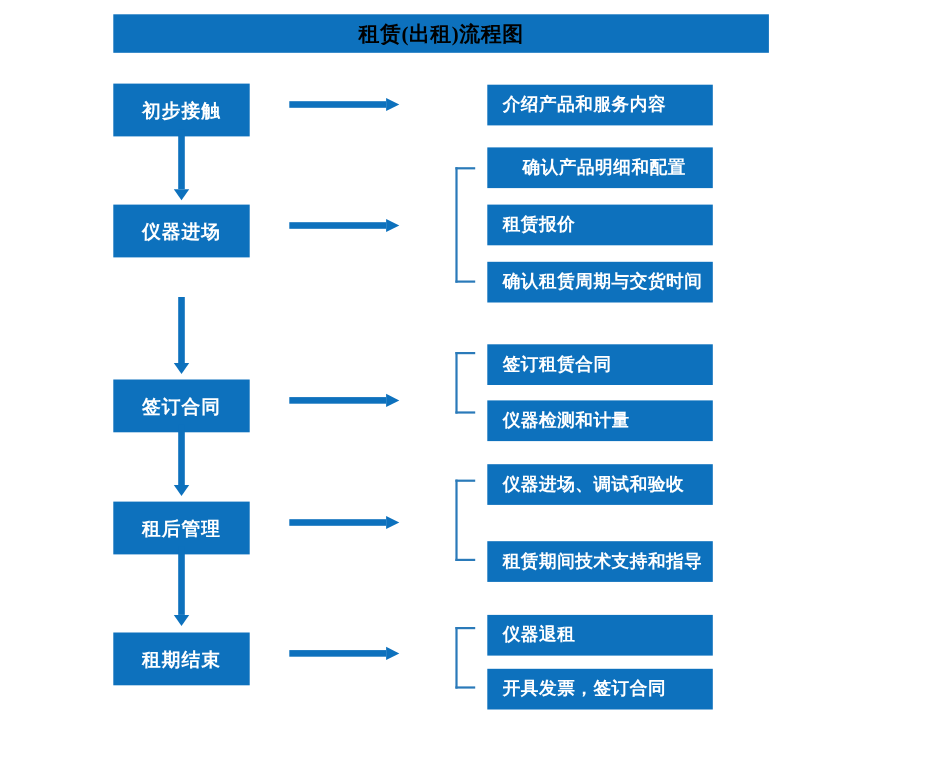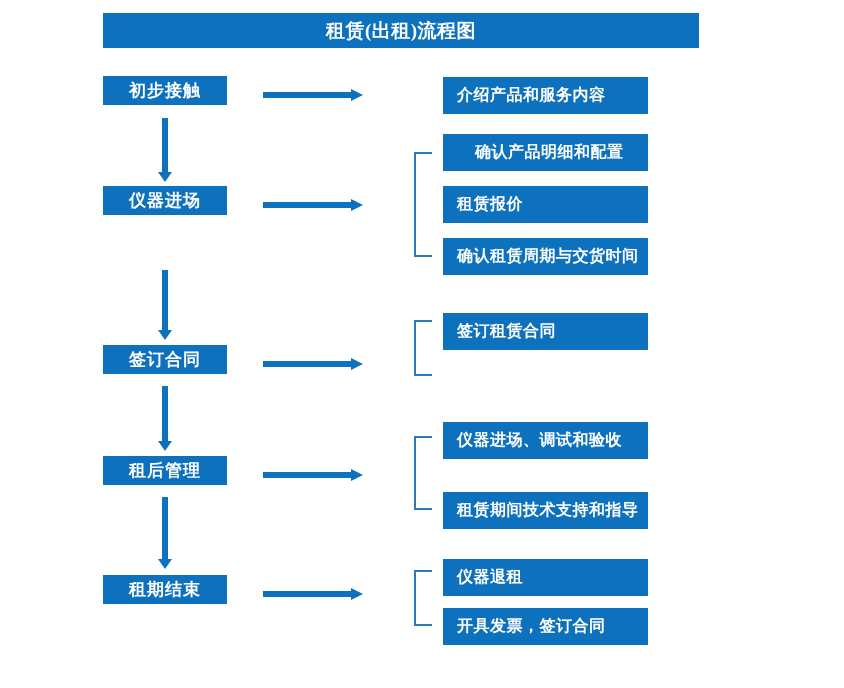--- a/index.html
+++ b/index.html
@@ -22,34 +22,34 @@
   }
 
   
   .title-bar {
     position: absolute;
     left: 103px;
     top: 13px;
     width: 596px;
     height: 35px;
     background: #0d71bd;
-    color: #ffffff;
+    color: #000000;
     display: flex;
     align-items: center;
     justify-content: center;
     font-size: 19px;
     font-weight: bold;
     letter-spacing: 0.5px;
   }
 
   
   .stage-box {
     position: absolute;
     width: 124px;
-    height: 29px;
+    height: 48px;
     background: #0d71bd;
     color: #ffffff;
     display: flex;
     align-items: center;
     justify-content: center;
     font-size: 17px;
     font-weight: bold;
     letter-spacing: 1px;
   }
 
@@ -201,20 +201,21 @@
   <div class="detail-box" style="top:77px;">介绍产品和服务内容</div>
 
   <div class="detail-box" style="top:134px;padding-left:32px;">确认产品明细和配置</div>
 
   <div class="detail-box" style="top:186px;">租赁报价</div>
 
   <div class="detail-box" style="top:238px;">确认租赁周期与交货时间</div>
 
   <div class="detail-box" style="top:313px;">签订租赁合同</div>
 
+  <div class="detail-box" style="top:364px;">仪器检测和计量</div>
 
   <div class="detail-box" style="top:422px;">仪器进场、调试和验收</div>
 
   <div class="detail-box" style="top:492px;">租赁期间技术支持和指导</div>
 
   <div class="detail-box" style="top:559px;">仪器退租</div>
 
   <div class="detail-box" style="top:608px;">开具发票，签订合同</div>
 
 </div>

